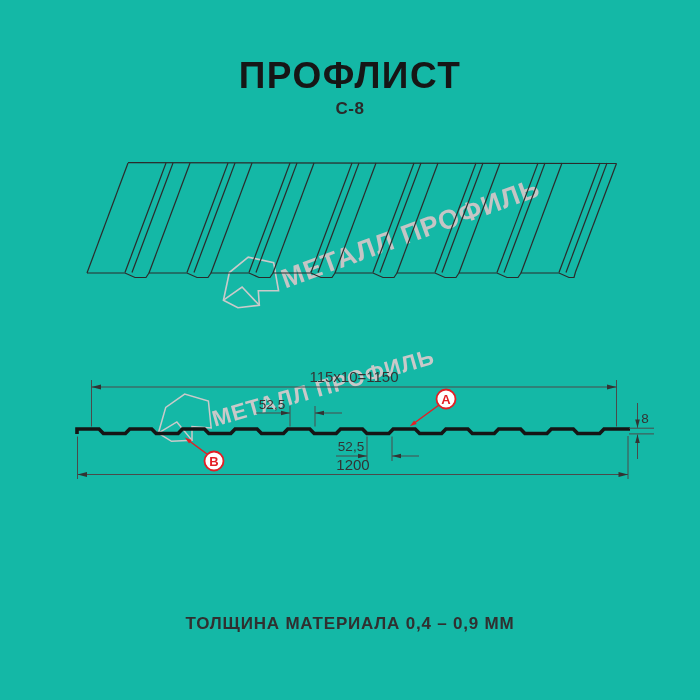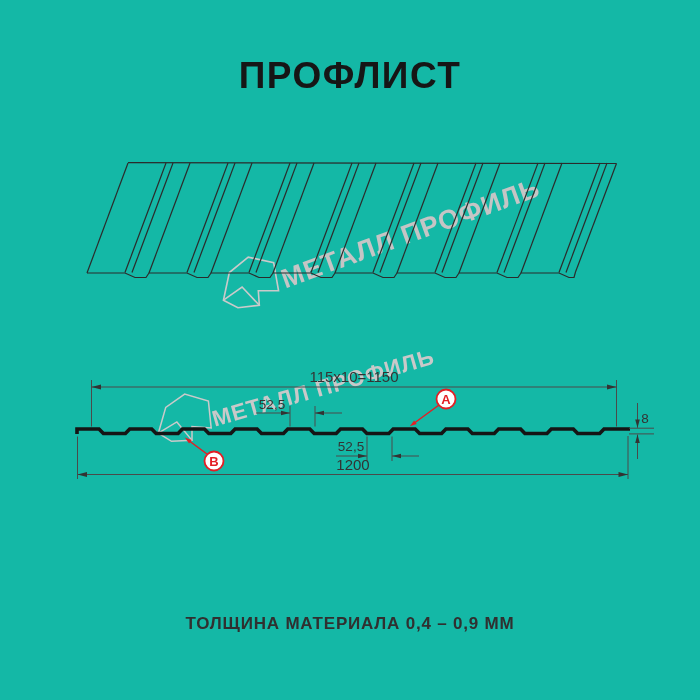--- a/index.html
+++ b/index.html
@@ -13,20 +13,21 @@
          font-size:17px;font-weight:bold;letter-spacing:0.8px;color:#303030;line-height:1;}
   svg{position:absolute;inset:0;}
   svg text{font-family:"Liberation Sans",sans-serif;}
 </style>
 </head>
 <body>
 
 <div class="page">
 
   <div class="title">ПРОФЛИСТ</div>
+  <div class="subtitle">С-8</div>
 
   <svg width="700" height="700" viewBox="0 0 700 700">
 
     <defs>
       <g id="mp-logo">
         <path d="M0,-14 L15,-38 L38,-46 L60,-32 L55,-4 L36,-11 L32,3 L11,-2 Z" fill="none" stroke="#cacaca" stroke-width="1.6"></path>
         <path d="M0,-14 L22,-20 L32,3" fill="none" stroke="#cacaca" stroke-width="1.6"></path>
       </g>
       <g id="rib3d">
         <line x1="87" y1="273" x2="128" y2="163" stroke="#2b2b2b" stroke-width="1.2"></line>

